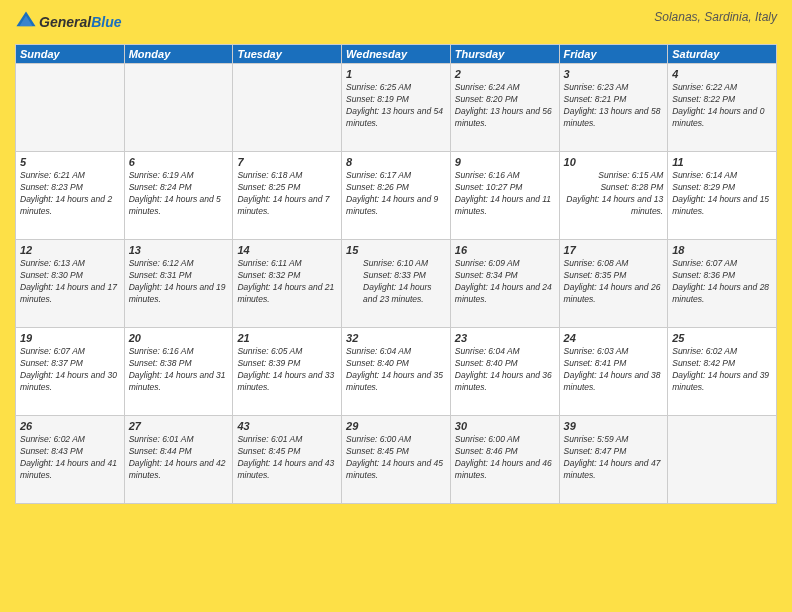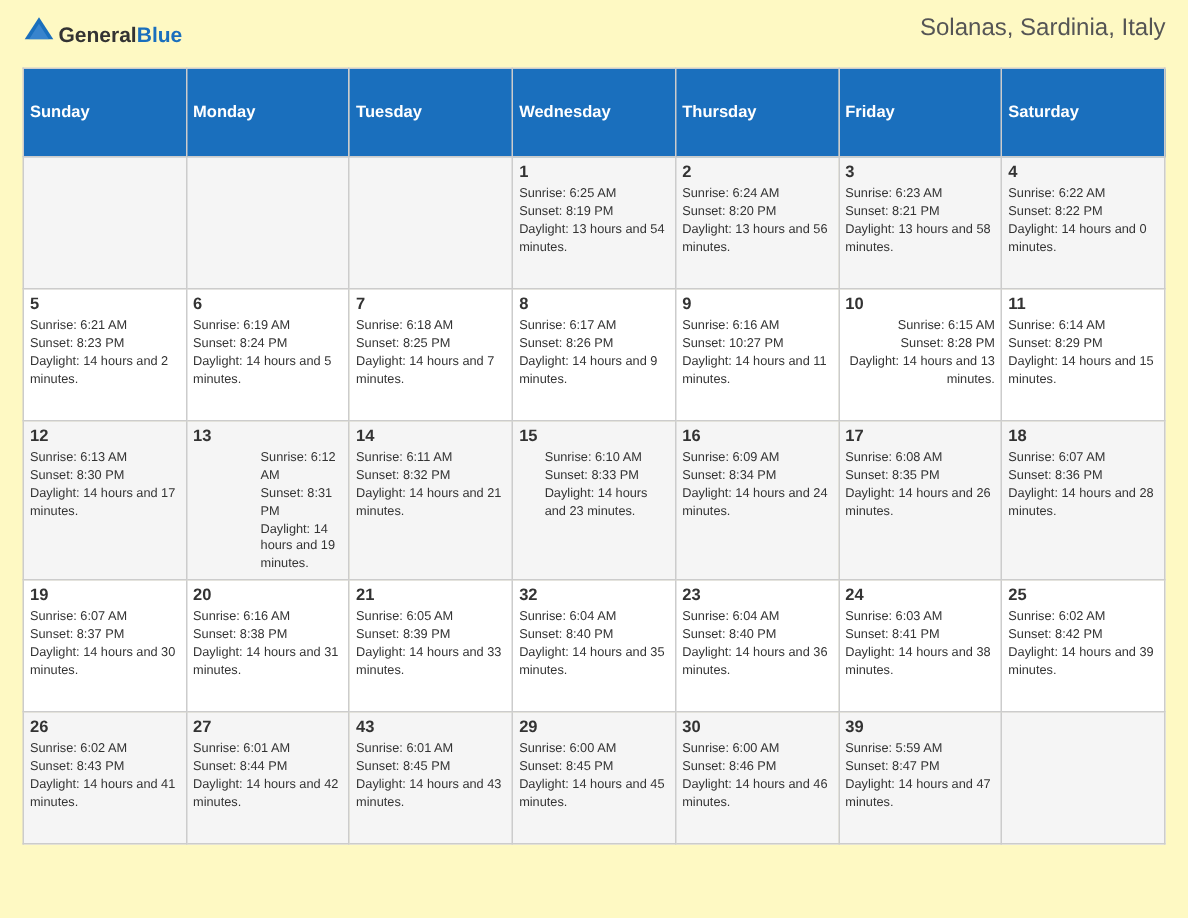--- a/index.html
+++ b/index.html
@@ -6,22 +6,23 @@
     body {
       font-family: Arial, sans-serif;
       background: #fff;
       width: 792px;
       height: 612px;
       overflow: hidden;
     }
     .page {
       width: 792px;
       min-height: 612px;
-      background: #fef9c3;
+      background: #fde047;
       padding: 10px 15px;
+      font-style: italic;
     }
     .header {
       display: flex;
       justify-content: space-between;
       align-items: flex-start;
       margin-bottom: 8px;
     }
     .logo {
       display: flex;
       align-items: center;
@@ -33,35 +34,35 @@
     }
     .title-area {
       text-align: right;
     }
     .title-area h1 {
       font-size: 32px;
       font-weight: bold;
       color: #333;
     }
     .title-area h2 {
-      font-size: 16px;
+      font-size: 12px;
       color: #555;
       font-weight: normal;
     }
     table {
       width: 100%;
       border-collapse: collapse;
       table-layout: fixed;
     }
     thead tr th {
       background-color: #1a6fbd;
       color: #fff;
       font-size: 11px;
       font-weight: bold;
-      padding: 23px 4px;
+      padding: 3px 4px;
       text-align: left;
       border: 1px solid #ccc;
     }
     tbody tr td {
       border: 1px solid #ccc;
       vertical-align: top;
       padding: 4px;
       font-size: 9px;
       color: #333;
       height: 88px;
@@ -198,21 +199,21 @@
         </tr>
         <tr>
           <td>
             <div class="day-number">12</div>
             <div class="day-info" style="white-space: pre-line;">Sunrise: 6:13 AM
 Sunset: 8:30 PM
 Daylight: 14 hours and 17 minutes.</div>
           </td>
           <td>
             <div class="day-number">13</div>
-            <div class="day-info" style="white-space: pre-line; margin-left: 45px;">Sunrise: 6:12 AM
+            <div class="day-info" style="white-space: pre-line;">Sunrise: 6:12 AM
 Sunset: 8:31 PM
 Daylight: 14 hours and 19 minutes.</div>
           </td>
           <td>
             <div class="day-number">14</div>
             <div class="day-info" style="white-space: pre-line;">Sunrise: 6:11 AM
 Sunset: 8:32 PM
 Daylight: 14 hours and 21 minutes.</div>
           </td>
           <td>

